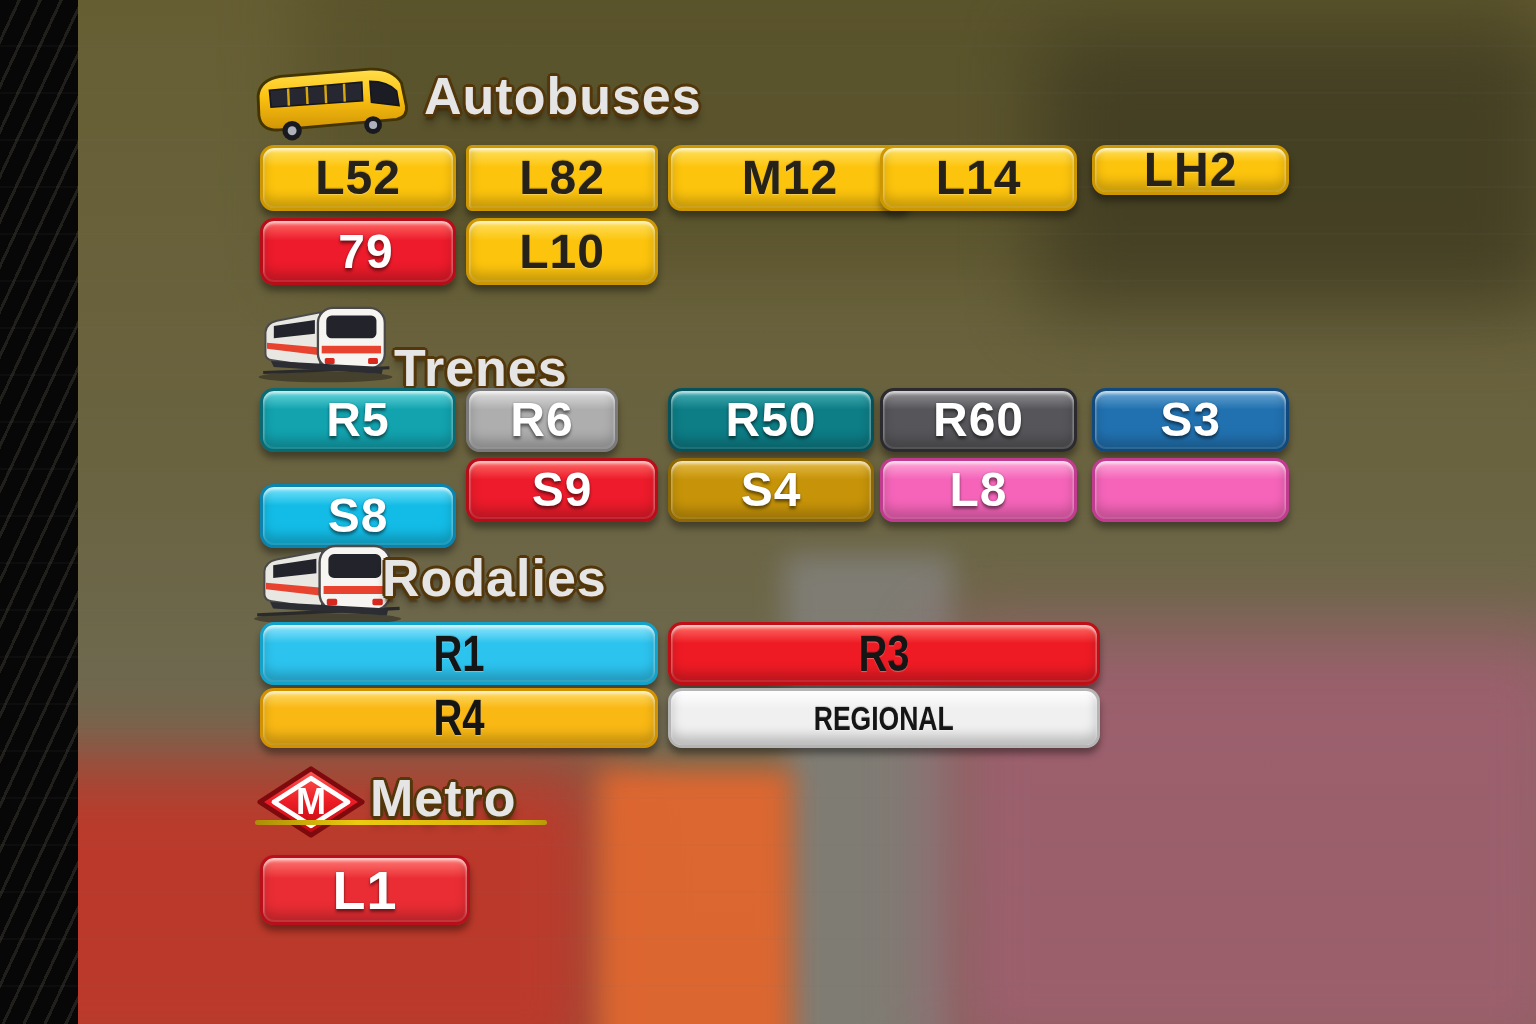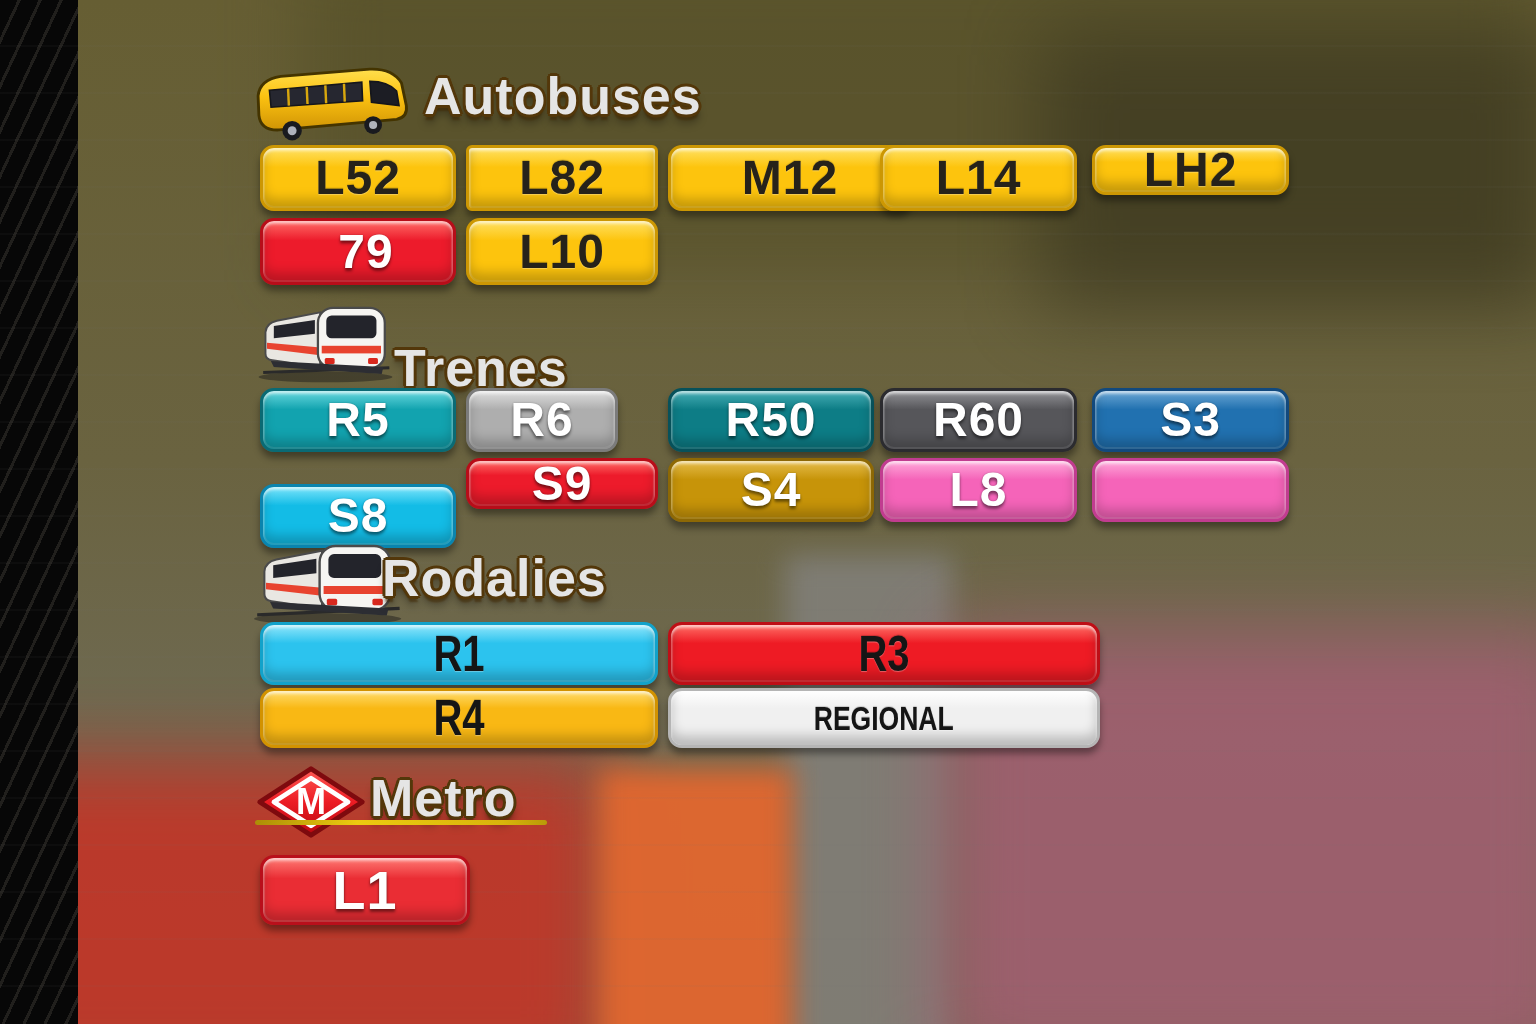--- a/index.html
+++ b/index.html
@@ -164,21 +164,21 @@
     <div class="btn t-light" style="left: 880px; top: 388px; width: 197px; height: 64px; --face: #56565a; --hi: #929296; --rim: #2b2b2f; --tx: #ffffff;">
       <span class="lbl">R60</span>
       </div>
     <div class="btn t-light" style="left: 1092px; top: 388px; width: 197px; height: 64px; --face: #2171b0; --hi: #6aa6d4; --rim: #12497d; --tx: #ffffff;">
       <span class="lbl">S3</span>
       </div>
 
     <div class="btn t-light" style="left: 260px; top: 484px; width: 196px; height: 64px; --face: #13bce6; --hi: #7ae4fb; --rim: #0a84ae; --tx: #ffffff;">
       <span class="lbl">S8</span>
       </div>
-    <div class="btn t-light" style="left: 466px; top: 458px; width: 192px; height: 51px; --face: #ed1b2b; --hi: #ff6b66; --rim: #b70d19; --tx: #ffffff;">
+    <div class="btn t-light" style="left: 466px; top: 458px; width: 192px; height: 64px; --face: #ed1b2b; --hi: #ff6b66; --rim: #b70d19; --tx: #ffffff;">
       <span class="lbl">S9</span>
       </div>
     <div class="btn t-light" style="left: 668px; top: 458px; width: 206px; height: 64px; --face: #c79409; --hi: #e5bc49; --rim: #8d6805; --tx: #ffffff;">
       <span class="lbl">S4</span>
       </div>
     <div class="btn t-light" style="left: 880px; top: 458px; width: 197px; height: 64px; --face: #f564b9; --hi: #ffa8da; --rim: #c13c90; --tx: #ffffff;">
       <span class="lbl">L8</span>
       </div>
     <div class="btn t-light" style="left: 1092px; top: 458px; width: 197px; height: 64px; --face: #f564b9; --hi: #ffa8da; --rim: #c13c90; --tx: #ffffff;">
       <span class="lbl"></span>

